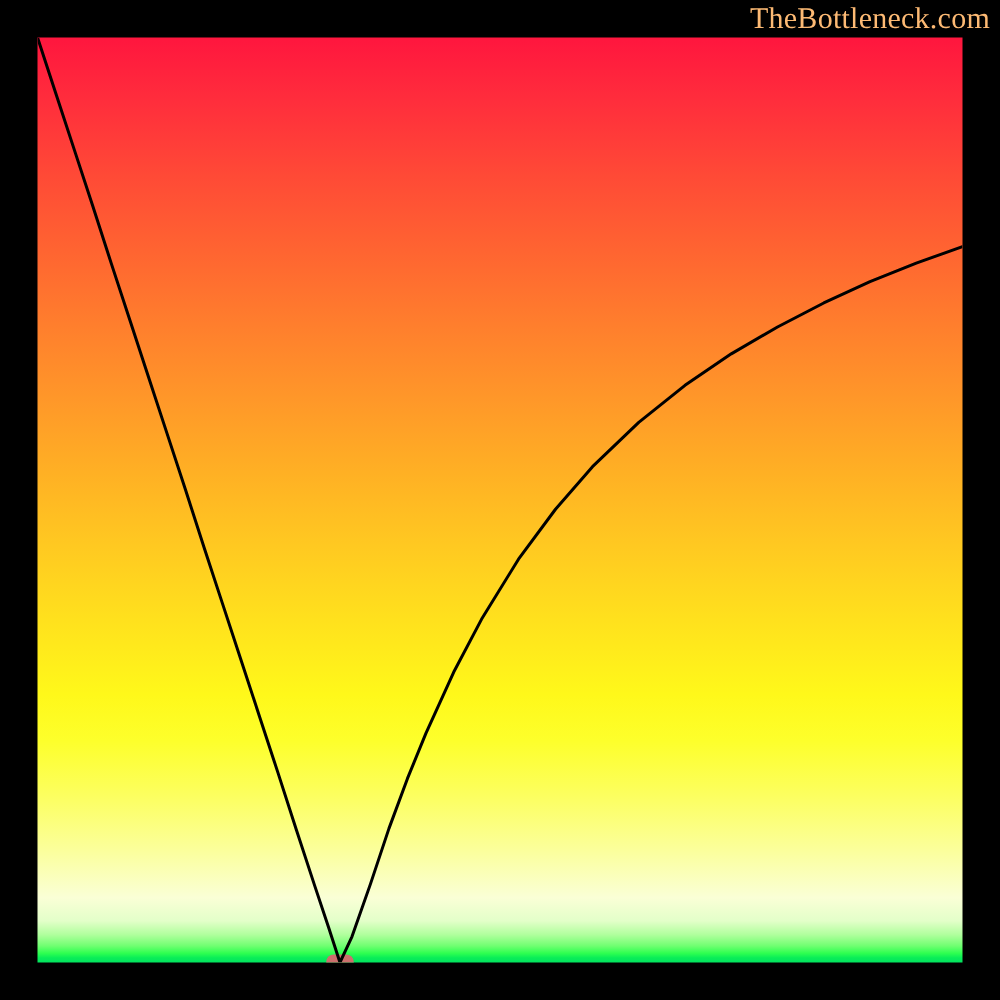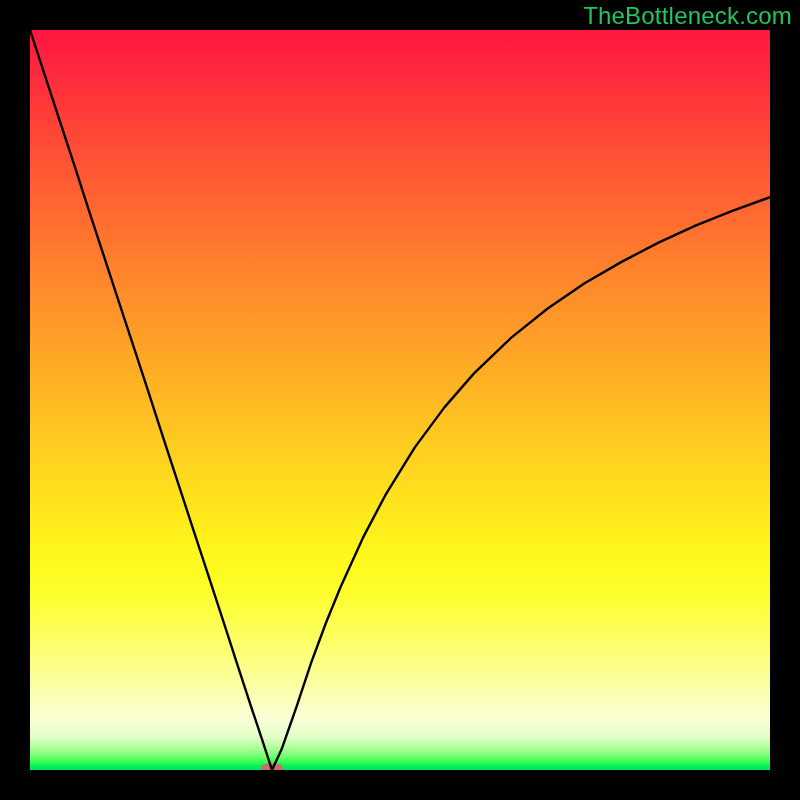--- a/index.html
+++ b/index.html
@@ -7,24 +7,24 @@
   .frame {
     position: relative;
     width: 800px;
     height: 800px;
     background: #000;
   }
   .watermark {
     position: absolute;
     top: 2px;
     right: 8px;
-    font-family: Liberation Sans, sans-serif;
+    font-family: Liberation Serif, serif;
     font-size: 24px;
     font-weight: 500;
-    color: #22c55e;
+    color: #fdba74;
     letter-spacing: 0.2px;
     z-index: 5;
   }
   .plot-area {
     position: absolute;
     left: 30px;
     top: 30px;
     width: 740px;
     height: 740px;
     background: linear-gradient(to bottom,

